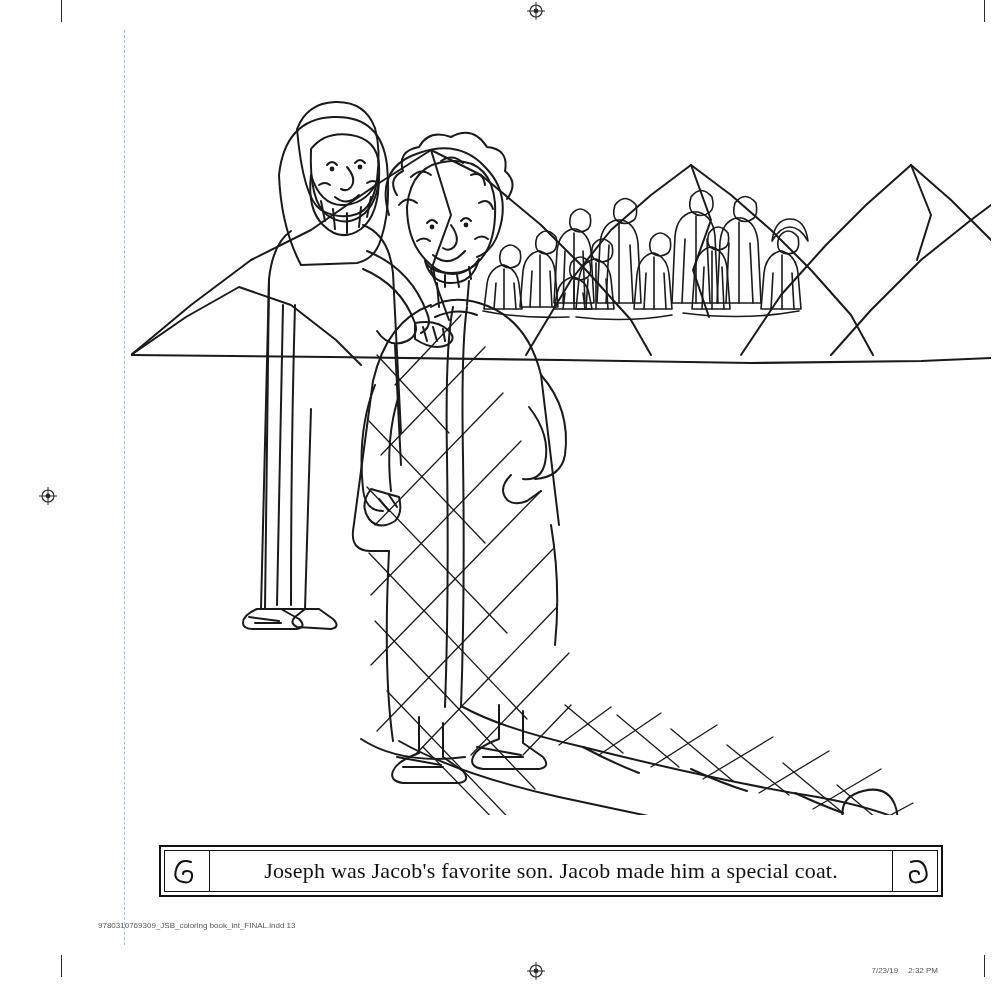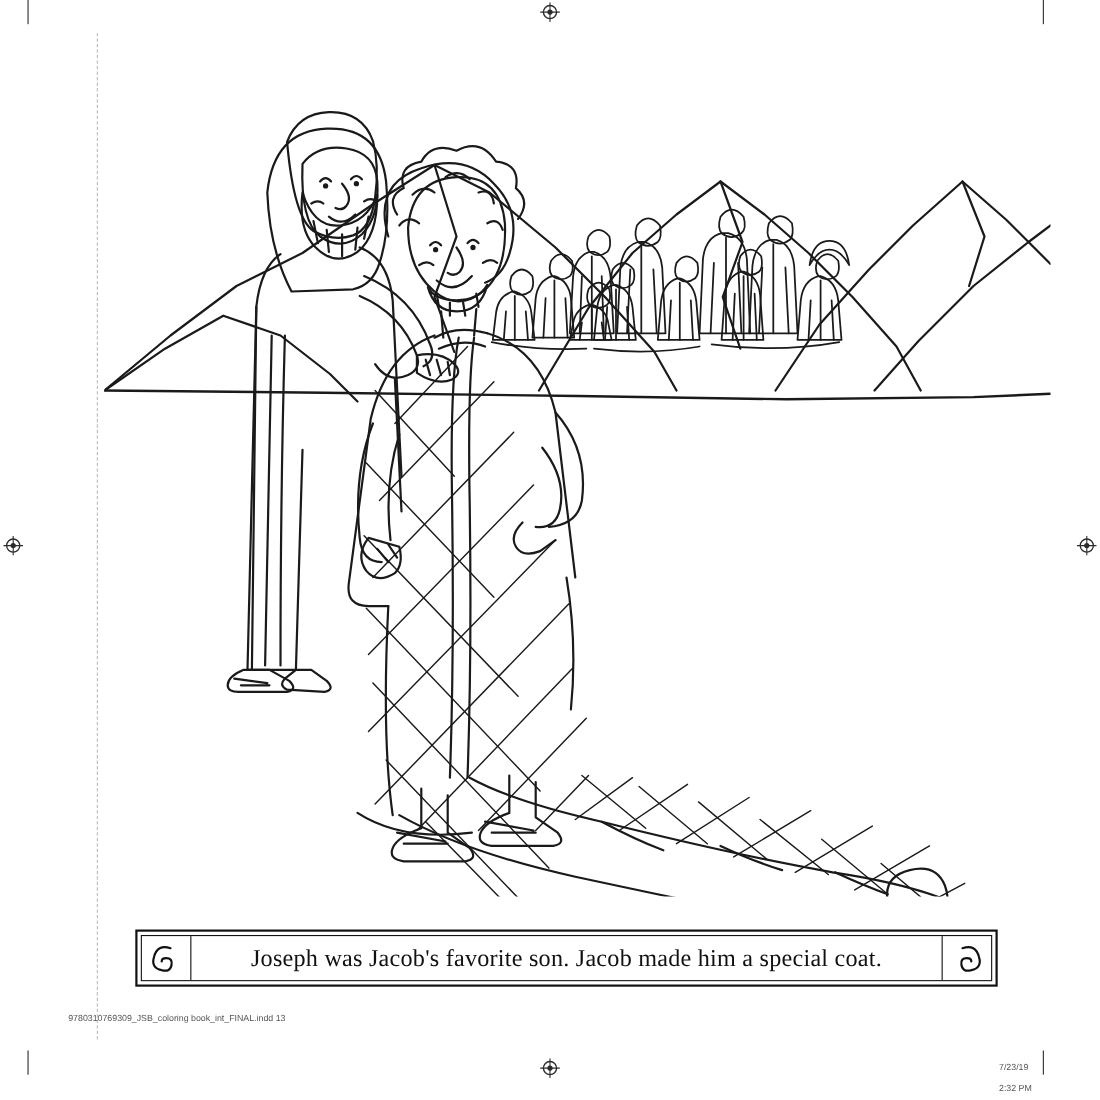--- a/index.html
+++ b/index.html
@@ -11,20 +11,21 @@
     width: 1000px;
     height: 1000px;
     font-family: "Liberation Serif", serif;
     position: relative;
     overflow: hidden;
   }
   .page {
     position: absolute;
     inset: 0;
     background: #ffffff;
+    margin-left: 36px;
   }
 
   
   .reg-mark {
     position: absolute;
     width: 18px;
     height: 18px;
   }
   .reg-mark svg { display: block; }
 
@@ -119,21 +120,20 @@
   .slug-right {
     position: absolute;
     right: 62px;
     top: 966px;
     font-family: "Liberation Sans", sans-serif;
     font-size: 8px;
     color: #555555;
     white-space: nowrap;
     display: flex;
     gap: 10px;
-    flex-direction: column;
   }
 </style>
 </head>
 <body>
 
 <div class="page">
 
   <div class="reg-mark" style="left:491px; top:2px;">
     <svg viewBox="0 0 18 18">
       <circle cx="9" cy="9" r="6" fill="none" stroke="#2b2b2b" stroke-width="1.2"></circle>

